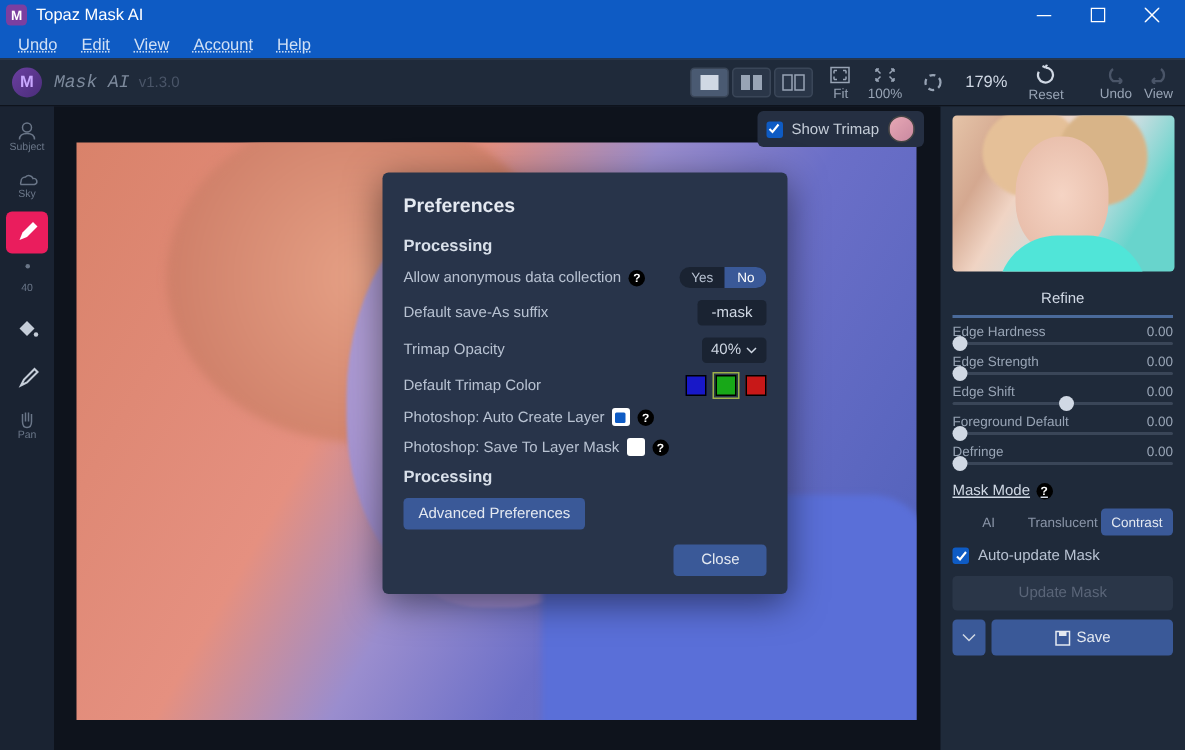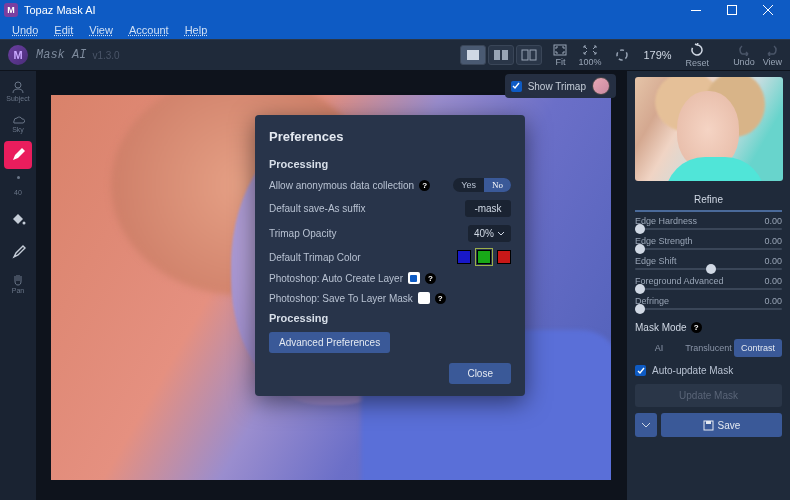--- a/index.html
+++ b/index.html
@@ -57,21 +57,21 @@
 
 
 .dialog { position: absolute; left: 255px; top: 115px; width: 270px; background: #28344a; border-radius: 4px; padding: 14px 14px 12px; box-shadow: 0 6px 24px rgba(0,0,0,0.5); }
 .dialog h2 { font-size: 13px; font-weight: 600; color: #e4e9f1; margin-bottom: 14px; }
 .dialog h3 { font-size: 11px; font-weight: 600; color: #d8dfe9; margin-bottom: 8px; margin-top: 4px; }
 .pref-row { display: flex; align-items: center; margin-bottom: 8px; font-size: 10px; color: #b8c2d2; }
 .pref-row .label { flex: 1; display: flex; align-items: center; gap: 5px; }
 .help-ic { width: 11px; height: 11px; border-radius: 50%; background: #000; color: #fff; display: inline-flex; align-items: center; justify-content: center; font-size: 8px; font-weight: bold; }
 .pill-toggle { display: flex; background: #1a2332; border-radius: 9px; overflow: hidden; font-size: 9px; }
 .pill-toggle span { padding: 2px 8px; }
-.pill-toggle .on { background: #3a5998; color: #fff; font-family: Liberation Serif, serif; }
+.pill-toggle .on { background: #3a5998; color: #fff; }
 .suffix-box { background: #1a2332; padding: 3px 8px; border-radius: 3px; font-size: 10px; color: #d0d8e4; min-width: 46px; text-align: center; }
 .opacity-sel { background: #1a2332; padding: 3px 6px; border-radius: 3px; font-size: 10px; color: #d0d8e4; display: flex; align-items: center; gap: 3px; }
 .color-sw { display: flex; gap: 6px; }
 .sw { width: 14px; height: 14px; border: 1px solid #000; }
 .sw.sel { outline: 1px solid #9db04a; outline-offset: 1px; }
 .cbx { width: 12px; height: 12px; background: #fff; border-radius: 2px; display: inline-flex; align-items: center; justify-content: center; }
 .cbx.blue { background: #fff; }
 .cbx.blue::after { content: ''; width: 7px; height: 7px; background: #0e5bc4; border-radius: 1px; }
 .adv-btn { background: #3a5998; color: #e4e9f1; padding: 5px 10px; border-radius: 3px; font-size: 10px; display: inline-block; cursor: pointer; }
 .close-btn { background: #3a5998; color: #e4e9f1; padding: 5px 18px; border-radius: 3px; font-size: 10px; cursor: pointer; float: right; margin-top: 10px; }
@@ -87,21 +87,21 @@
 .rtabs { display: flex; margin-bottom: 4px; }
 .rtab { flex: 1; text-align: center; padding: 5px 0; font-size: 10px; color: #7a8598; cursor: pointer; border-bottom: 2px solid transparent; }
 .rtab.active { color: #d0d8e4; border-bottom-color: #4a6a9a; }
 
 .slider-row { margin-bottom: 6px; }
 .slider-row .sl-label { display: flex; justify-content: space-between; font-size: 9px; color: #98a4b5; margin-bottom: 2px; }
 .slider-track { height: 2px; background: #3a4658; position: relative; border-radius: 1px; }
 .slider-thumb { position: absolute; top: -4px; width: 10px; height: 10px; background: #d0d8e4; border-radius: 50%; cursor: pointer; }
 
 .mask-mode { margin-top: 6px; }
-.mask-mode .mm-label { font-size: 10px; color: #d0d8e4; margin-bottom: 6px; display: flex; align-items: flex-start; gap: 4px; }
+.mask-mode .mm-label { font-size: 10px; color: #d0d8e4; margin-bottom: 6px; display: flex; align-items: flex-start; gap: 4px; text-decoration: underline; }
 .mm-opts { display: flex; gap: 0; margin-bottom: 8px; }
 .mm-opt { flex: 1; text-align: center; padding: 4px 2px; font-size: 9px; color: #8a95a8; background: transparent; border-radius: 3px; cursor: pointer; }
 .mm-opt.active { background: #3a5998; color: #e4e9f1; }
 
 .auto-upd { display: flex; align-items: center; gap: 6px; font-size: 10px; color: #b8c2d2; margin-bottom: 8px; }
 .update-btn { width: 100%; padding: 6px; background: #2a3648; color: #5a6578; text-align: center; font-size: 10px; border-radius: 3px; margin-bottom: 6px; }
 .save-row { display: flex; gap: 4px; }
 .dd-ic { width: 22px; height: 24px; background: #3a5998; border-radius: 3px; display: flex; align-items: center; justify-content: center; cursor: pointer; }
 .save-btn { flex: 1; padding: 5px; background: #3a5998; color: #e4e9f1; text-align: center; font-size: 10px; border-radius: 3px; cursor: pointer; display: flex; align-items: center; justify-content: center; gap: 4px; }
 
@@ -298,21 +298,21 @@
       <div class="sl-label">
           <span>Edge Shift</span>
           <span>0.00</span>
         </div>
       <div class="slider-track">
           <div class="slider-thumb" style="left:48%"></div>
         </div>
     </div>
     <div class="slider-row">
       <div class="sl-label">
-          <span>Foreground Advanced</span>
+          <span>Foreground Default</span>
           <span>0.00</span>
         </div>
       <div class="slider-track">
           <div class="slider-thumb" style="left:0%"></div>
         </div>
     </div>
     <div class="slider-row">
       <div class="sl-label">
           <span>Defringe</span>
           <span>0.00</span>

